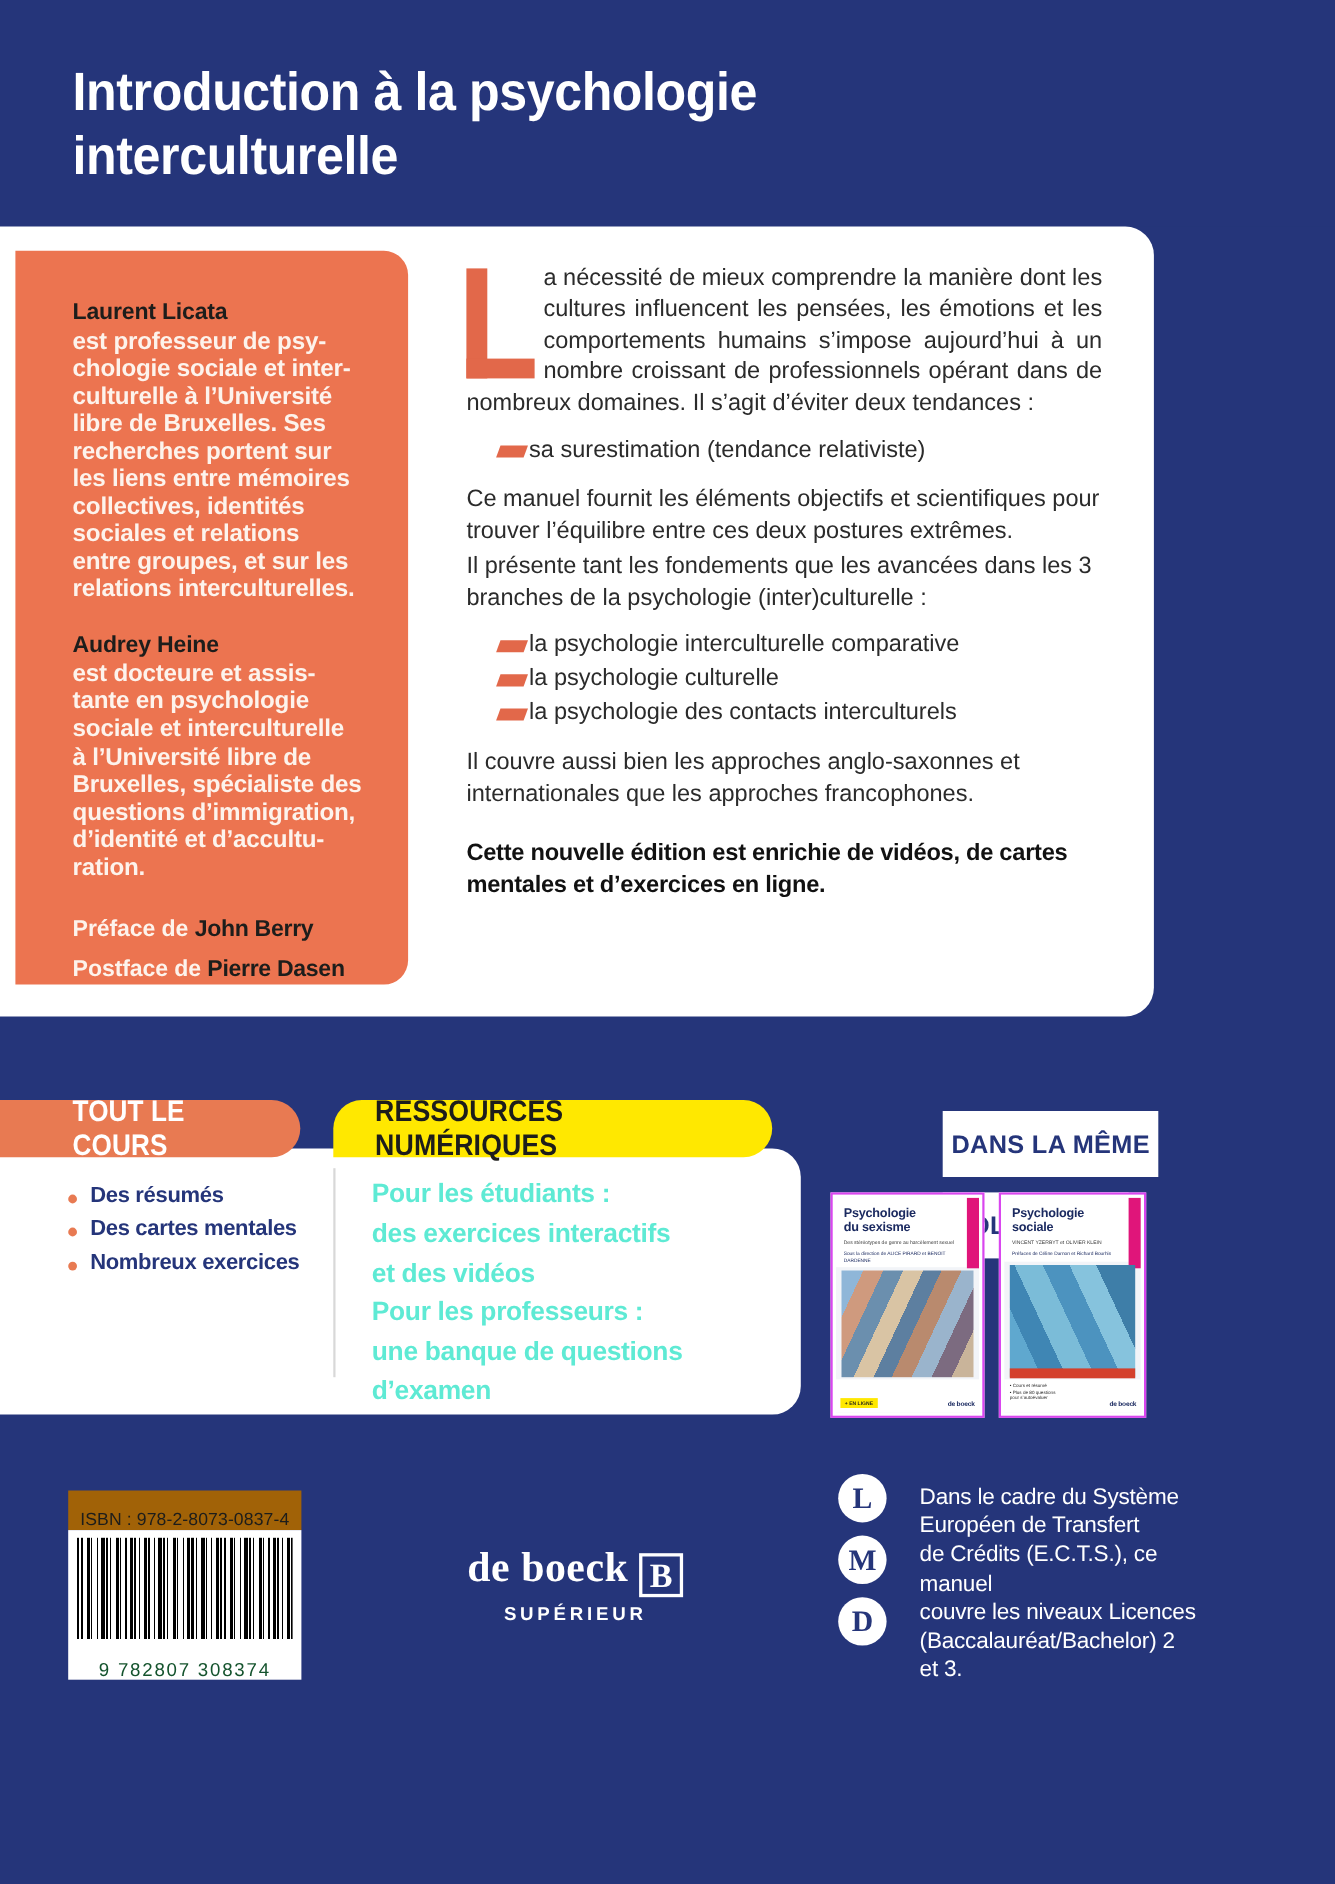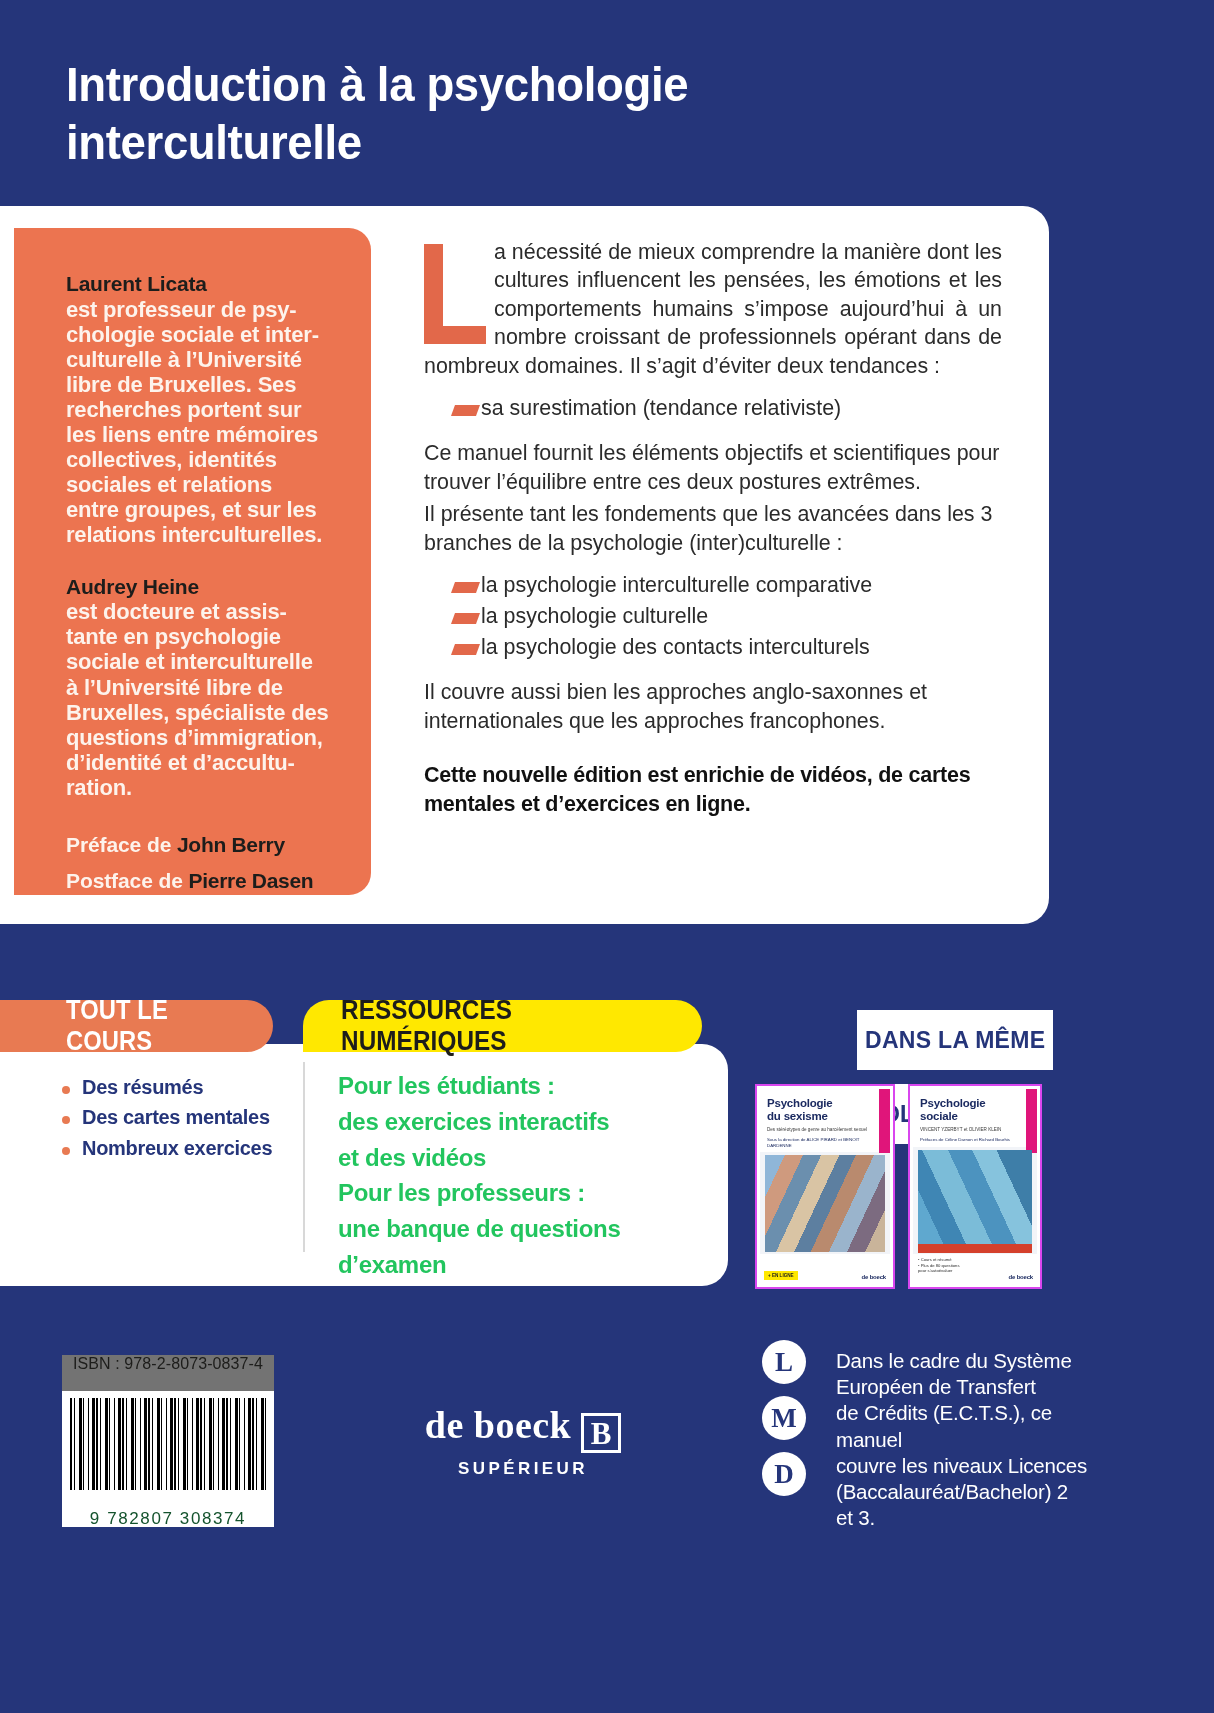--- a/index.html
+++ b/index.html
@@ -204,21 +204,21 @@
     border-radius: 50%;
     background: #e87a52;
   }
 
   #ressources-list {
     position: absolute;
     left: 338px; top: 1068px;
     width: 370px;
   }
   #ressources-list div {
-    color: #22c55e;
+    color: #5eead4;
     font-size: 24px;
     line-height: 1.49;
     letter-spacing: -0.3px;
     font-stretch: condensed;
     font-weight: 600;
   }
   #ressources-list div.hd { font-weight: bold; }
 
   
   #collection-head {
@@ -337,23 +337,23 @@
     font-size: 4.2px;
     color: #2b2b2b;
     line-height: 1.35;
   }
 
   
   #isbn-box {
     position: absolute;
     left: 62px; top: 1355px;
     width: 212px; height: 36px;
-    background: #737373;
+    background: #a16207;
     display: flex;
-    align-items: flex-start;
+    align-items: flex-end;
     justify-content: center;
   }
   #isbn-text {
     color: #1d1d1b;
     font-size: 16px;
     letter-spacing: 0.1px;
   }
   #barcode-box {
     position: absolute;
     left: 62px; top: 1391px;

